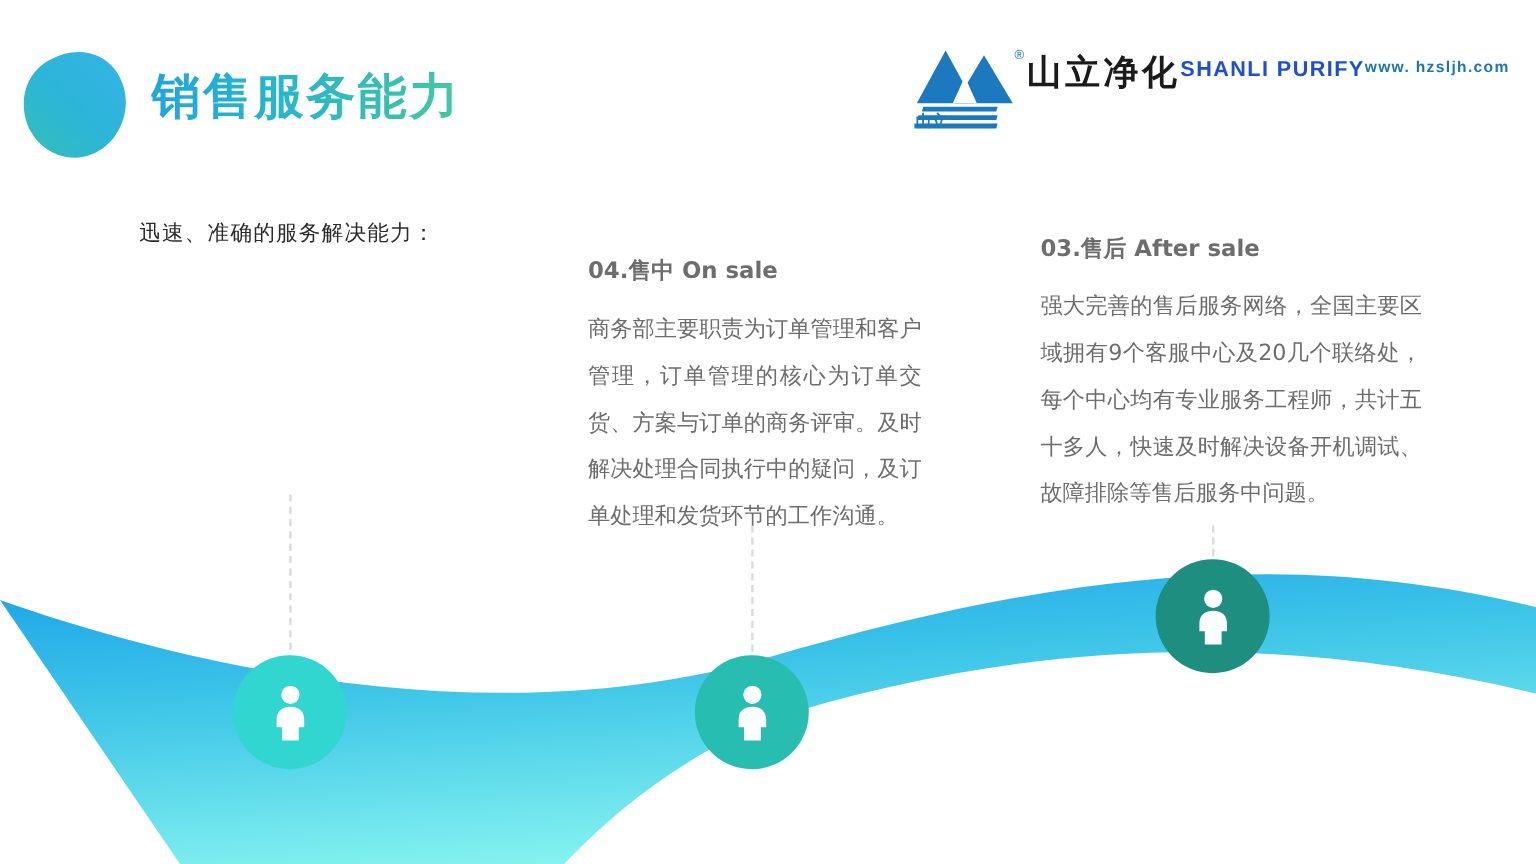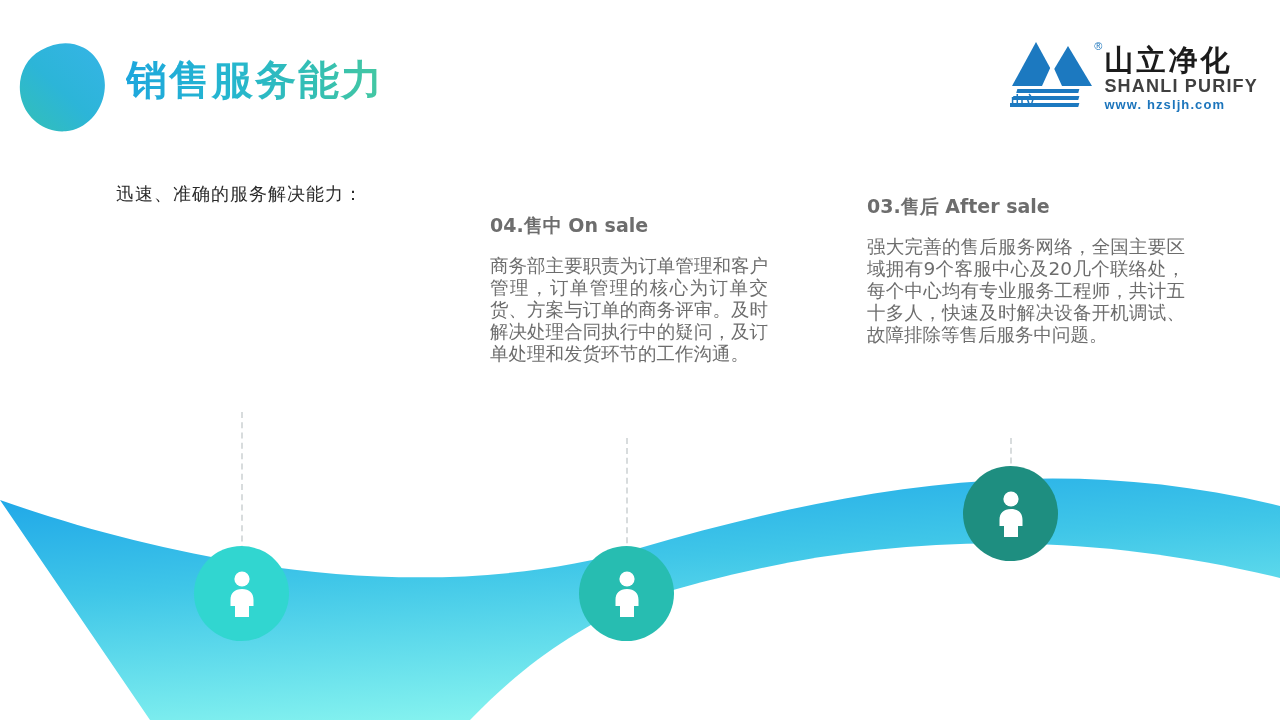--- a/index.html
+++ b/index.html
@@ -26,42 +26,42 @@
     background:linear-gradient(90deg,#1ea7dd 0%,#25b6cf 40%,#35bfb2 75%,#45c8a2 100%);
     -webkit-background-clip:text;background-clip:text;color:transparent;
     -webkit-text-fill-color:transparent;
     white-space:nowrap;
   }
 
   
   .logo{position:absolute;right:22px;top:38px;z-index:3;display:flex;align-items:flex-start;}
   .logo-mark{width:86px;height:70px;position:relative;flex:0 0 auto;}
   .logo-reg{position:absolute;right:-6px;top:2px;font-size:11px;color:#1c75bc;}
-  .logo-txt{margin-left:8px;display:flex;flex-direction:column;line-height:1;padding-top:8px;}
+  .logo-txt{margin-left:8px;display:flex;flex-direction:row;line-height:1;padding-top:8px;}
   .logo-cn{font-size:29px;font-weight:bold;color:#1b1b1b;letter-spacing:3px;
            font-family:"DejaVu Sans","Liberation Sans",sans-serif;}
-  .logo-en{font-size:18px;font-weight:bold;color:#404040;letter-spacing:1.2px;margin-top:2px;}
+  .logo-en{font-size:18px;font-weight:bold;color:#1d4ed8;letter-spacing:1.2px;margin-top:2px;}
   .logo-url{font-size:13px;font-weight:bold;color:#1c75bc;letter-spacing:1.1px;margin-top:3px;}
 
   
   .subtitle{
     position:absolute;left:116px;top:146px;z-index:3;
     font-size:18px;color:#2b2b2b;letter-spacing:1px;
     font-family:Liberation Mono, monospace;
     margin-top:36px;
   }
 
   
   .col{position:absolute;z-index:3;}
   .col-head{
     font-size:19px;font-weight:bold;color:#6d6d6d;margin:0 0 16px 0;white-space:nowrap;
     font-family:"DejaVu Sans","Liberation Sans",sans-serif;
   }
   .col-body{
-    font-size:18.5px;line-height:22px;color:#6d6d6d;text-align:justify;
+    font-size:18.5px;line-height:39px;color:#6d6d6d;text-align:justify;
     font-family:"DejaVu Sans","Liberation Sans",sans-serif;
   }
   #col1{left:113px;top:213px;width:272px;}
   #col2{left:490px;top:213px;width:278px;}
   #col3{left:867px;top:194px;width:318px;}
 
   
   .dash{position:absolute;z-index:2;border-left:2px dashed #d8dcdd;}
   #dash1{left:241px;top:412px;height:150px;}
   #dash2{left:626px;top:438px;height:125px;}

